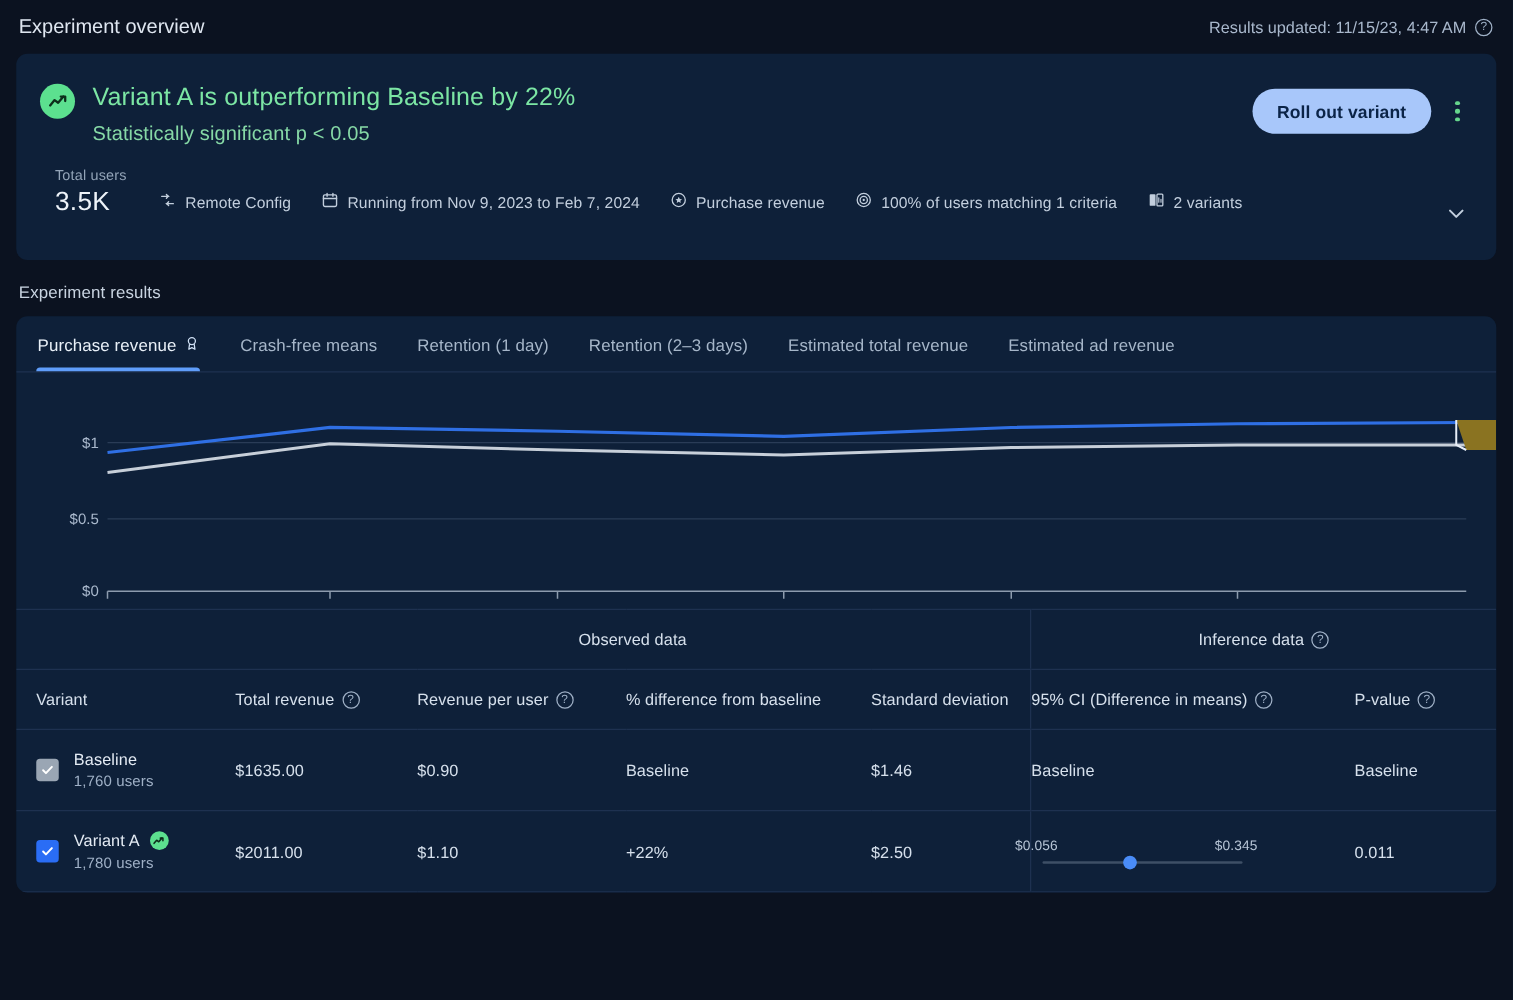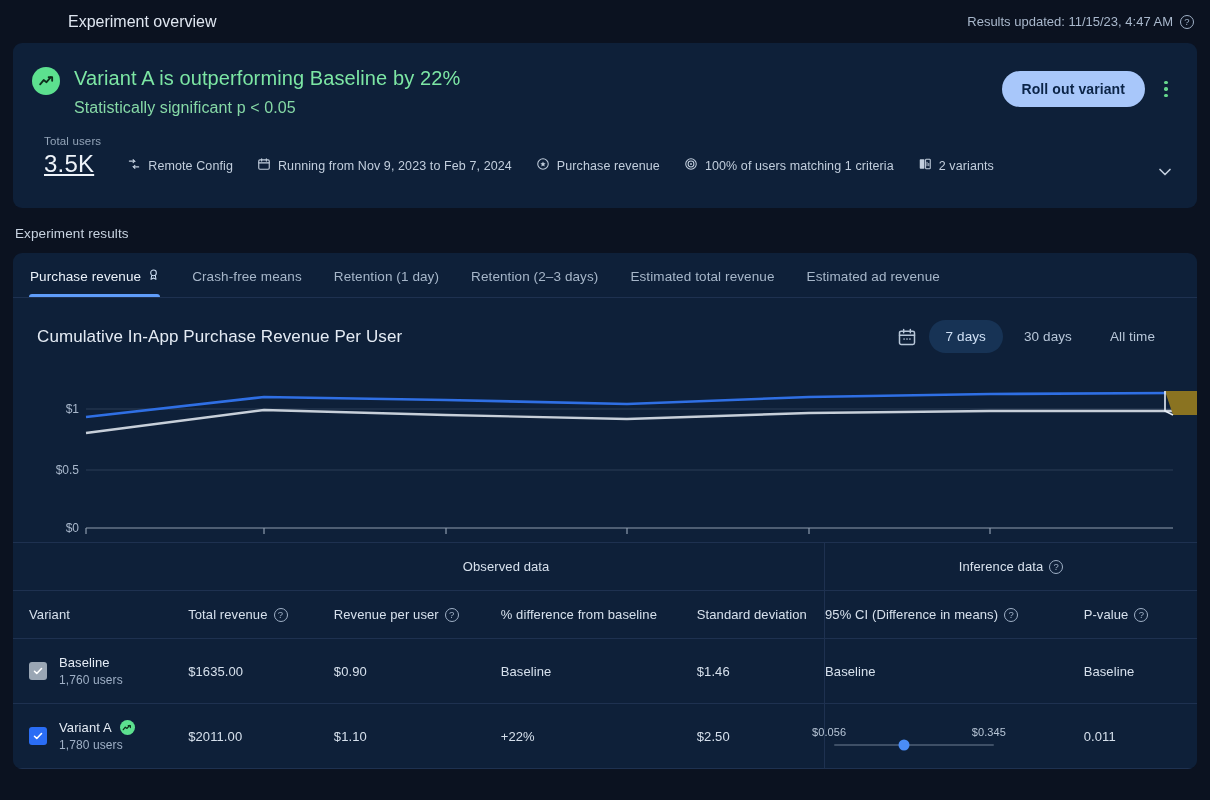--- a/index.html
+++ b/index.html
@@ -8,22 +8,21 @@
     background: #0b1220;
     font-family: "Liberation Sans", sans-serif;
     overflow: hidden;
   }
   body { position: relative; color: #dfe6f0; }
 
   
   .topbar {
     height: 43px;
     display: flex; align-items: center; justify-content: space-between;
-    padding: 0 16px 0 32px;
-    margin-left: 36px;
+    padding: 0 16px 0 15px;
   }
   .topbar-right { display: flex; align-items: center; gap: 7px;
                   font-size: 13px; color: #a9b8cc; }
   .help-icon {
     width: 14px; height: 14px; border-radius: 50%;
     border: 1.3px solid #9fb0c6; color: #9fb0c6;
     font-size: 9.5px; line-height: 11.5px; text-align: center;
     display: inline-block; font-family: "Liberation Sans", sans-serif;
     flex: 0 0 auto;
   }
@@ -65,21 +64,21 @@
   }
   .kebab i { width: 3.4px; height: 3.4px; border-radius: 50%; background: #66d68c; display: block; }
 
   
   .meta-row {
     display: flex; align-items: flex-end;
     padding: 18px 0 0 31px; gap: 0;
   }
   .total-users { margin-right: 26px; }
   .tu-label { font-size: 11.5px; color: #93a4b8; letter-spacing: .15px; }
-  .tu-value { font-size: 24px; color: #eef3f9; margin-top: 3px; letter-spacing: .2px; text-decoration: underline; }
+  .tu-value { font-size: 21px; color: #eef3f9; margin-top: 3px; letter-spacing: .2px; }
   .meta-item {
     display: flex; align-items: center; gap: 7px;
     font-size: 12.5px; color: #c2cedd; padding-bottom: 4px; margin-right: 24px;
     letter-spacing: .1px;
   }
   .meta-item svg { flex: 0 0 auto; }
   .chevron-wrap {
     position: absolute; right: 22px; bottom: 22px; cursor: pointer;
   }
 
@@ -304,37 +303,20 @@
       <span>Retention (2–3 days)</span>
     </div>
     <div class="tab">
       <span>Estimated total revenue</span>
     </div>
     <div class="tab">
       <span>Estimated ad revenue</span>
     </div>
   </div>
 
-  <div class="chart-head">
-    <div class="chart-title">Cumulative In-App Purchase Revenue Per User</div>
-    <div class="range-ctrl">
-      <span class="cal-icon">
-        <svg width="20" height="20" viewBox="0 0 24 24" fill="none" stroke="#b7c6d8" stroke-width="1.8">
-            <rect x="3" y="5" width="18" height="16" rx="2"></rect>
-            <path d="M3 10h18M8 3v4M16 3v4" stroke-linecap="round"></path>
-            <circle cx="8.5" cy="14.5" r="1" fill="#b7c6d8" stroke="none"></circle>
-            <circle cx="12" cy="14.5" r="1" fill="#b7c6d8" stroke="none"></circle>
-            <circle cx="15.5" cy="14.5" r="1" fill="#b7c6d8" stroke="none"></circle>
-          </svg>
-      </span>
-      <div class="chip active">7 days</div>
-      <div class="chip">30 days</div>
-      <div class="chip">All time</div>
-    </div>
-  </div>
 
   <div class="chart-area">
     <svg class="chart-svg" width="1184" height="175" viewBox="0 0 1184 175">
 
       <line x1="73" y1="42" x2="1160" y2="42" stroke="#2a3c57" stroke-width="1"></line>
       <line x1="73" y1="103" x2="1160" y2="103" stroke="#2a3c57" stroke-width="1"></line>
       <line x1="73" y1="161" x2="1160" y2="161" stroke="#8d9bae" stroke-width="1.2"></line>
 
       <line x1="73" y1="161" x2="73" y2="167" stroke="#8d9bae" stroke-width="1.2"></line>
       <line x1="251" y1="161" x2="251" y2="167" stroke="#8d9bae" stroke-width="1.2"></line>

